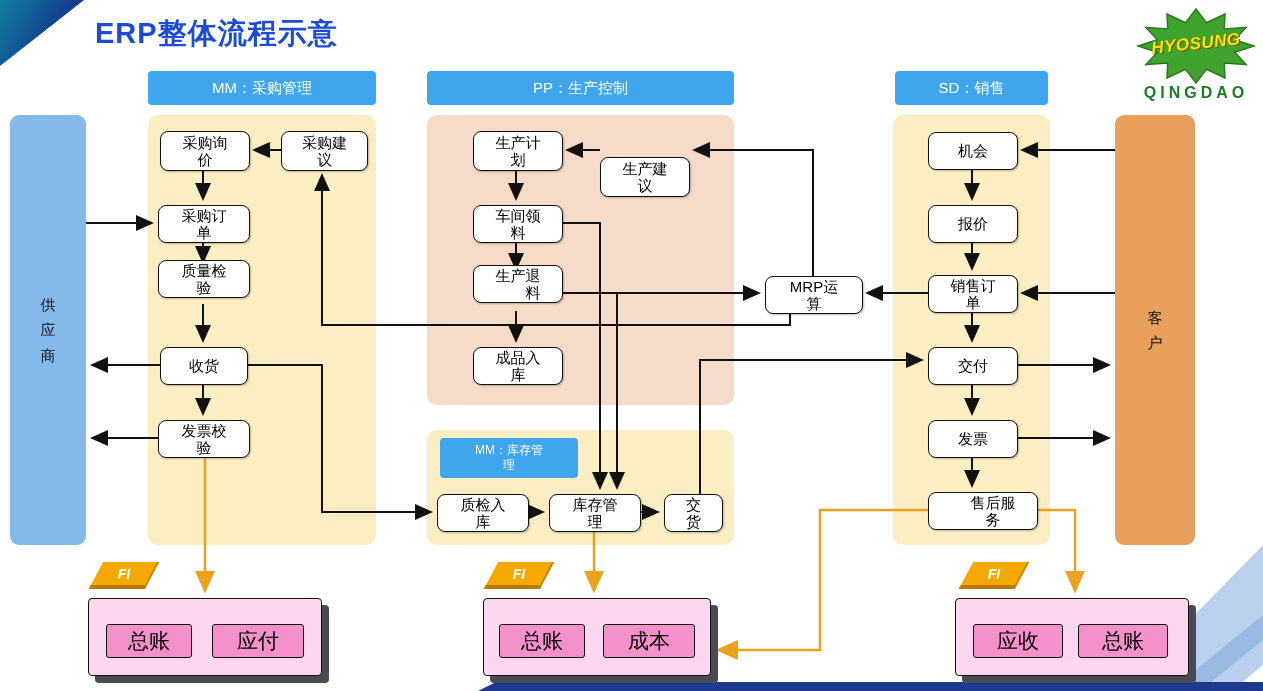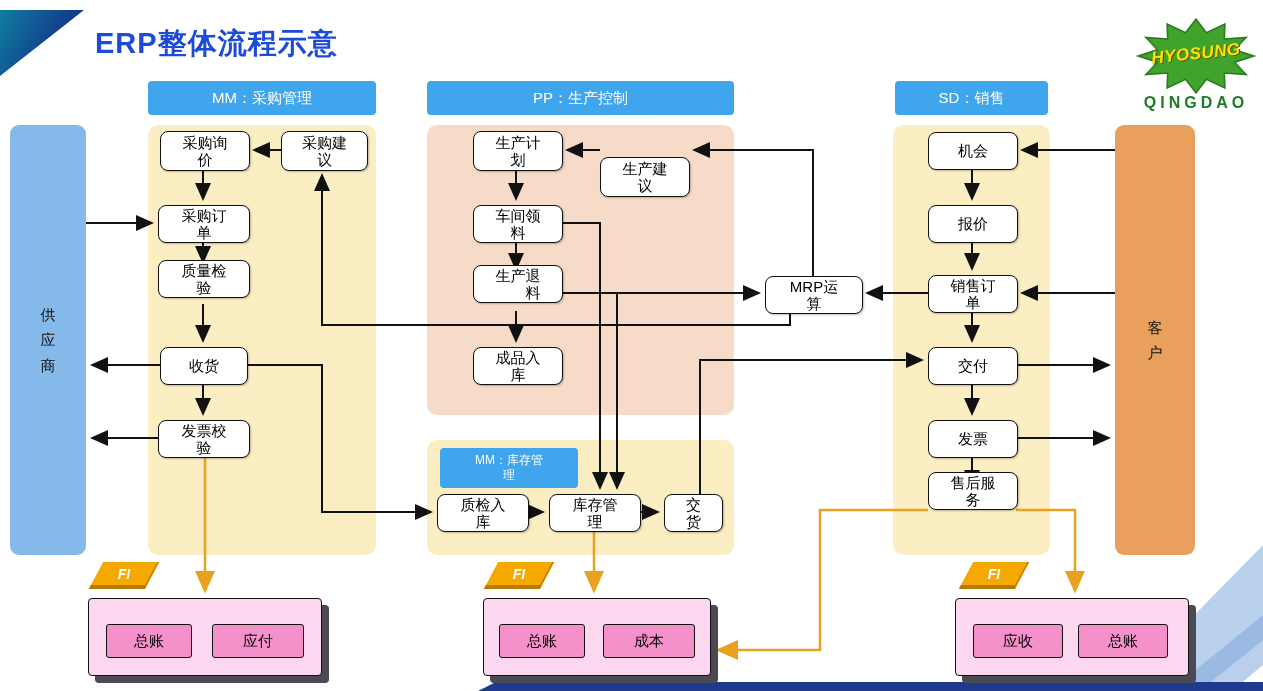--- a/index.html
+++ b/index.html
@@ -1,21 +1,21 @@
 <!DOCTYPE html>
 <html><head>
 <meta charset="utf-8">
 <style>
   html,body{margin:0;padding:0;background:#e8e8e8;}
   #canvas{
     position:relative;width:1263px;height:691px;background:#ffffff;
     overflow:hidden;font-family:"Liberation Sans","DejaVu Sans",sans-serif;
     margin:0 auto;
   }
-  .abs{position:absolute;margin-top:10px;}
+  .abs{position:absolute;}
   
   #corner-triangle{left:0;top:0;width:84px;height:66px;
     background:linear-gradient(120deg,#0f7fa0 0%,#133e8b 60%);
     clip-path:polygon(0 0,100% 0,0 100%);}
   #page-title{left:95px;top:14px;font-size:29px;font-weight:bold;color:#1c4bd8;letter-spacing:1px;}
   
   #logo{left:1133px;top:4px;width:126px;height:110px;text-align:center;}
   #logo .star-wrap{position:relative;width:126px;height:84px;}
   #logo .hyosung{position:absolute;left:0;top:30px;width:126px;
     color:#ffe100;font-weight:bold;font-style:italic;font-size:17px;
@@ -44,21 +44,21 @@
     font-size:15px;line-height:1.15;color:#000;white-space:pre-line;
     box-shadow:1px 1px 2px rgba(0,0,0,0.25);}
   
   .fi-tab{position:absolute;width:54px;height:23px;background:#f5a800;
     transform:skewX(-28deg);border-bottom:4px solid #b97800;border-right:2px solid #c98400;
     display:flex;align-items:center;justify-content:center;}
   .fi-tab span{transform:skewX(28deg);color:#ffffff;font-weight:bold;font-style:italic;font-size:14px;}
   .fi-box{position:absolute;background:#fbd7f0;border:1.6px solid #111;border-radius:4px;
     box-shadow:7px 7px 0 #4a4a52;}
   .fi-inner{position:absolute;background:#f491cb;border:1.5px solid #111;border-radius:3px;
-    display:flex;align-items:center;justify-content:center;font-size:15px;color:#000;}
+    display:flex;align-items:center;justify-content:center;font-size:21px;color:#000;}
   svg.overlay{position:absolute;left:0;top:0;}
 </style>
 </head>
 <body>
 
 <div id="canvas">
 
   <div class="abs" id="corner-triangle"></div>
   <div class="abs" id="page-title">ERP整体流程示意</div>
 
@@ -186,21 +186,21 @@
 理</div>
   <div class="node" style="left:664px;top:494px;width:57px;height:36px;">交
 货</div>
 
   <div class="node" style="left:928px;top:132px;width:88px;height:36px;">机会</div>
   <div class="node" style="left:928px;top:205px;width:88px;height:36px;">报价</div>
   <div class="node" style="left:928px;top:275px;width:88px;height:36px;">销售订
 单</div>
   <div class="node" style="left:928px;top:347px;width:88px;height:36px;">交付</div>
   <div class="node" style="left:928px;top:420px;width:88px;height:36px;">发票</div>
-  <div class="node" style="left:928px;top:472px;width:88px;height:36px;">售后服
+  <div class="node" style="left:928px;top:492px;width:88px;height:36px;padding-left:20px;">售后服
 务</div>
 
   <div class="fi-tab" style="left:96px;top:562px;">
     <span>FI</span>
   </div>
   <div class="fi-box" style="left:88px;top:598px;width:232px;height:76px;"></div>
   <div class="fi-inner" style="left:106px;top:624px;width:84px;height:32px;">总账</div>
   <div class="fi-inner" style="left:212px;top:624px;width:90px;height:32px;">应付</div>
 
   <div class="fi-tab" style="left:491px;top:562px;">

